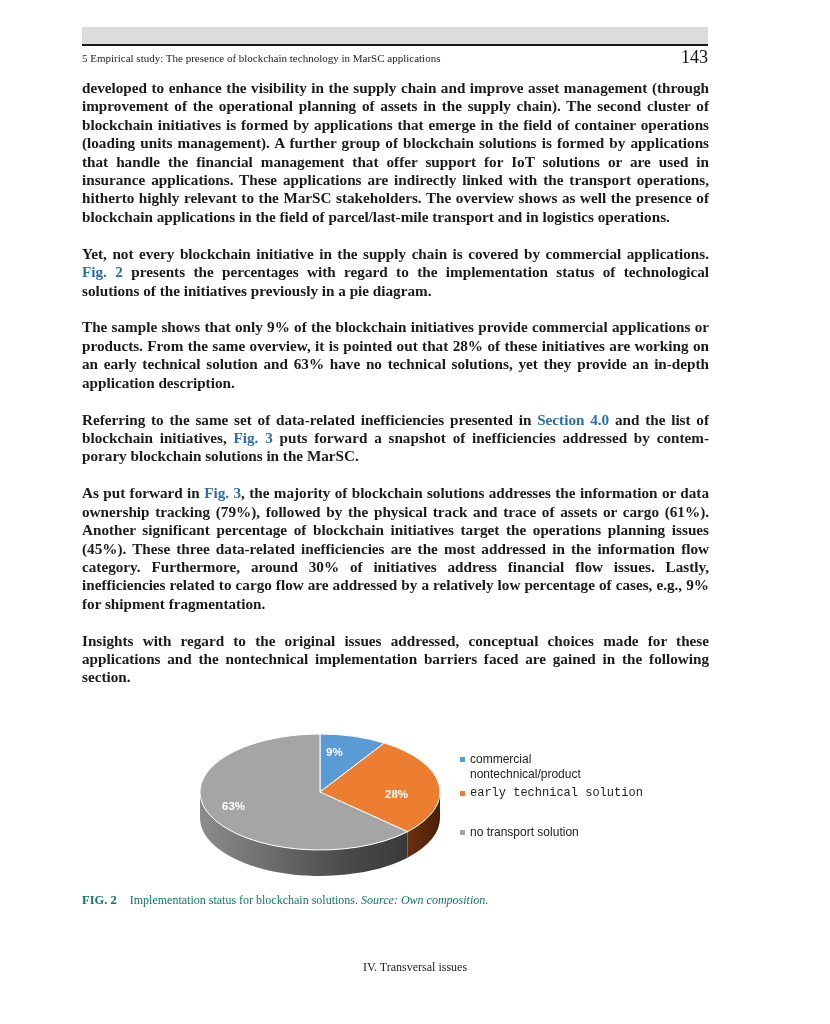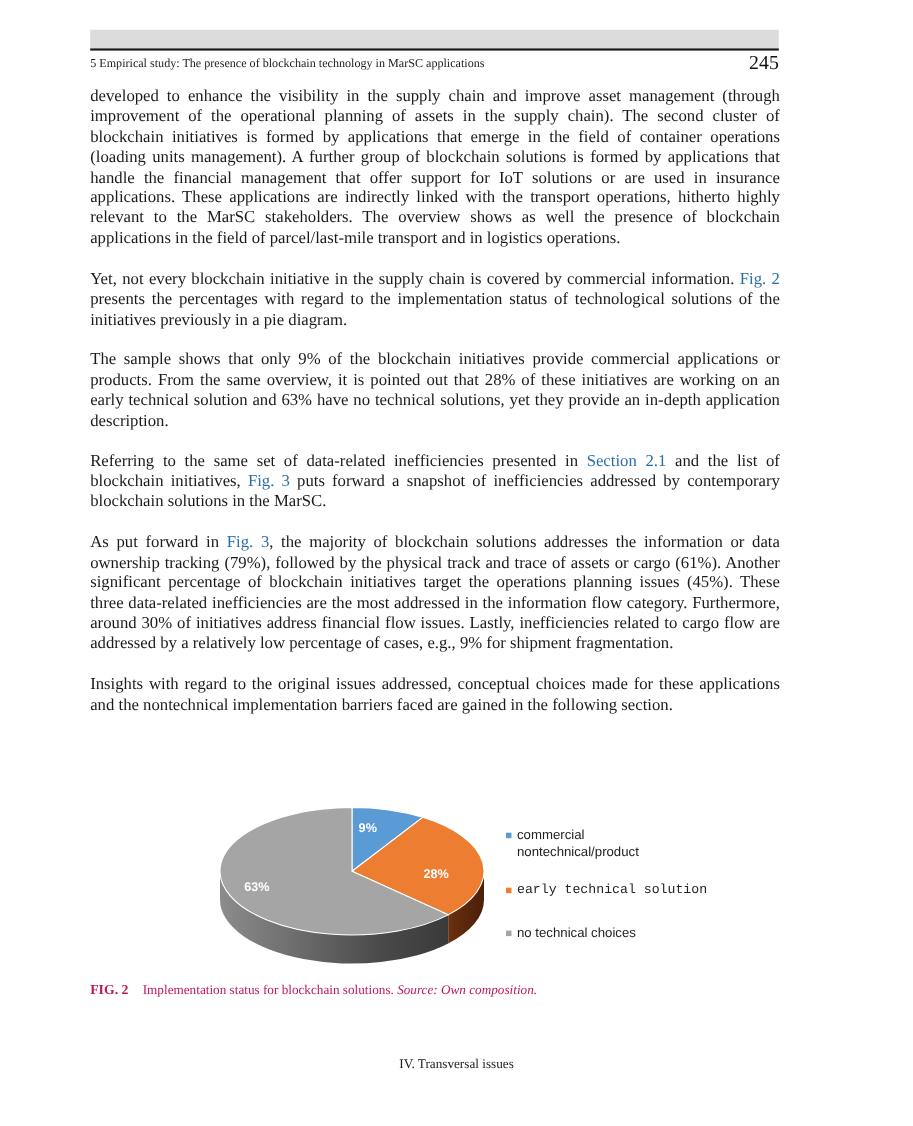--- a/index.html
+++ b/index.html
@@ -5,47 +5,47 @@
   html, body { margin: 0; padding: 0; background: #ffffff; }
   body { width: 830px; height: 1024px; position: relative; overflow: hidden;
          font-family: "Liberation Serif", "DejaVu Serif", serif; color: #1a1a1a; }
   .header-bar { position: absolute; left: 82px; top: 27px; width: 626px; height: 17px; background: #dcdcdc; }
   .header-rule { position: absolute; left: 82px; top: 44px; width: 626px; height: 2px; background: #1a1a1a; }
   .running-head { position: absolute; left: 82px; top: 52px; width: 500px; text-align: left;
                   font-size: 11px; color: #222; }
   .page-number { position: absolute; right: 122px; top: 47px; font-size: 18px; color: #111; }
   .body-text { position: absolute; left: 82px; top: 79px; width: 627px; }
   .body-text p { margin: 0 0 18.5px 0; font-size: 15.2px; line-height: 18.4px; text-align: justify;
-                 hyphens: manual; }
+                 hyphens: manual; font-weight: bold; }
   .link { color: #2a6ea8; }
   .figure { position: absolute; left: 82px; top: 730px; width: 627px; height: 160px; }
   .pie-svg { position: absolute; left: 110px; top: 0; }
   .legend { position: absolute; left: 378px; top: 22px; font-family: "Liberation Sans", "DejaVu Sans", sans-serif;
             font-size: 12px; color: #222; }
   .legend-item { position: relative; padding-left: 10px; line-height: 15px; }
   .legend-swatch { position: absolute; left: 0; top: 5px; width: 5px; height: 5px; }
-  .caption { position: absolute; left: 82px; top: 893px; font-size: 12px; color: #be185d; }
+  .caption { position: absolute; left: 82px; top: 893px; font-size: 12px; color: #0f766e; }
   .caption .fig-label { font-weight: bold; margin-right: 10px; font-size: 12.5px; }
   .caption .source { font-style: italic; }
   .footer { position: absolute; left: 0; width: 830px; top: 960px; text-align: center; font-size: 12px; color: #222; }
   .pie-label { font-family: "Liberation Sans", "DejaVu Sans", sans-serif; font-weight: bold; font-size: 11.5px; fill: #ffffff; }
 </style>
 </head>
 <body>
 
 <div class="header-bar"></div>
 <div class="header-rule"></div>
 <div class="running-head">5 Empirical study: The presence of blockchain technology in MarSC applications</div>
-<div class="page-number">245</div>
+<div class="page-number">143</div>
 
 <div class="body-text" id="body-text">
     <p><span>developed to enhance the visibility in the supply chain and improve asset management (through improvement of the operational planning of assets in the supply chain). The second cluster of blockchain initiatives is formed by applications that emerge in the field of container operations (loading units management). A further group of blockchain solutions is formed by applications that handle the financial management that offer support for IoT solutions or are used in insurance applications. These applications are indirectly linked with the transport op­erations, hitherto highly relevant to the MarSC stakeholders. The overview shows as well the presence of blockchain applications in the field of parcel/last-mile transport and in logistics operations.</span></p>
-    <p><span>Yet, not every blockchain initiative in the supply chain is covered by commercial information. </span><span class="link">Fig. 2</span><span> presents the percentages with regard to the implementation status of technological solutions of the initiatives previously in a pie diagram.</span></p>
+    <p><span>Yet, not every blockchain initiative in the supply chain is covered by commercial applications. </span><span class="link">Fig. 2</span><span> presents the percentages with regard to the implementation status of technological solutions of the initiatives previously in a pie diagram.</span></p>
     <p><span>The sample shows that only 9% of the blockchain initiatives provide commercial applications or products. From the same overview, it is pointed out that 28% of these initiatives are work­ing on an early technical solution and 63% have no technical solutions, yet they provide an in-depth application description.</span></p>
-    <p><span>Referring to the same set of data-related inefficiencies presented in </span><span class="link">Section 2.1</span><span> and the list of blockchain initiatives, </span><span class="link">Fig. 3</span><span> puts forward a snapshot of inefficiencies addressed by contem­porary blockchain solutions in the MarSC.</span></p>
+    <p><span>Referring to the same set of data-related inefficiencies presented in </span><span class="link">Section 4.0</span><span> and the list of blockchain initiatives, </span><span class="link">Fig. 3</span><span> puts forward a snapshot of inefficiencies addressed by contem­porary blockchain solutions in the MarSC.</span></p>
     <p><span>As put forward in </span><span class="link">Fig. 3</span><span>, the majority of blockchain solutions addresses the information or data ownership tracking (79%), followed by the physical track and trace of assets or cargo (61%). Another significant percentage of blockchain initiatives target the operations planning issues (45%). These three data-related inefficiencies are the most addressed in the information flow category. Furthermore, around 30% of initiatives address financial flow issues. Lastly, inefficiencies related to cargo flow are addressed by a relatively low percentage of cases, e.g., 9% for shipment fragmentation.</span></p>
     <p><span>Insights with regard to the original issues addressed, conceptual choices made for these applications and the nontechnical implementation barriers faced are gained in the following section.</span></p>
   </div>
 
 <div class="figure">
   <svg class="pie-svg" id="pie-svg" width="260" height="160" viewBox="0 0 260 160">
       <defs>
         <linearGradient id="sideGrad" x1="0" x2="1">
           <stop offset="0" stop-color="#8c8c8c"></stop>
           <stop offset="0.7" stop-color="#4a4a4a"></stop>
@@ -59,32 +59,32 @@
       <path d="M248,62 A120,58 0 0 1 215.47623529056938,101.70373214386396 L215.47623529056938,127.70373214386396 A120,58 0 0 0 248,88 Z" fill="url(#sideGrad2)"></path>
       <path d="M215.47623529056938,101.70373214386396 A120,58 0 0 1 8,62.00000000000001 L8,88 A120,58 0 0 0 215.47623529056938,127.70373214386396 Z" fill="url(#sideGrad)"></path>
       <path d="M128,62 L128,4 A120,58 0 0 1 192.2992153974796,13.028980320883129 Z" fill="#5b9bd5" stroke="#ffffff" stroke-width="1"></path>
       <path d="M128,62 L192.2992153974796,13.028980320883129 A120,58 0 0 1 215.47623529056938,101.70373214386396 Z" fill="#ed7d31" stroke="#ffffff" stroke-width="1"></path>
       <path d="M128,62 L215.47623529056938,101.70373214386396 A120,58 0 1 1 127.99999999999997,4 Z" fill="#a5a5a5" stroke="#ffffff" stroke-width="1"></path>
       <text x="134" y="26" class="pie-label">9%</text>
       <text x="193" y="68" class="pie-label">28%</text>
       <text x="30" y="80" class="pie-label">63%</text>
     </svg>
   <div class="legend">
-    <div class="legend-item" style="margin-bottom:20px;">
+    <div class="legend-item" style="margin-bottom:4px;">
       <span class="legend-swatch" style="background:#5b9bd5;"></span>
       <div>commercial</div>
       <div>nontechnical/product</div>
     </div>
     <div class="legend-item" style="margin-bottom:24px;font-family:Liberation Mono, monospace;">
       <span class="legend-swatch" style="background:#ed7d31;"></span>
       <div>early technical solution</div>
     </div>
     <div class="legend-item">
       <span class="legend-swatch" style="background:#a5a5a5;"></span>
-      <div>no technical choices</div>
+      <div>no transport solution</div>
     </div>
   </div>
 </div>
 
 <div class="caption">
   <span class="fig-label">FIG. 2</span>
   <span>Implementation status for blockchain solutions. </span><span class="source">Source: Own composition.</span>
 </div>
 
 <div class="footer">IV.  Transversal issues</div>

